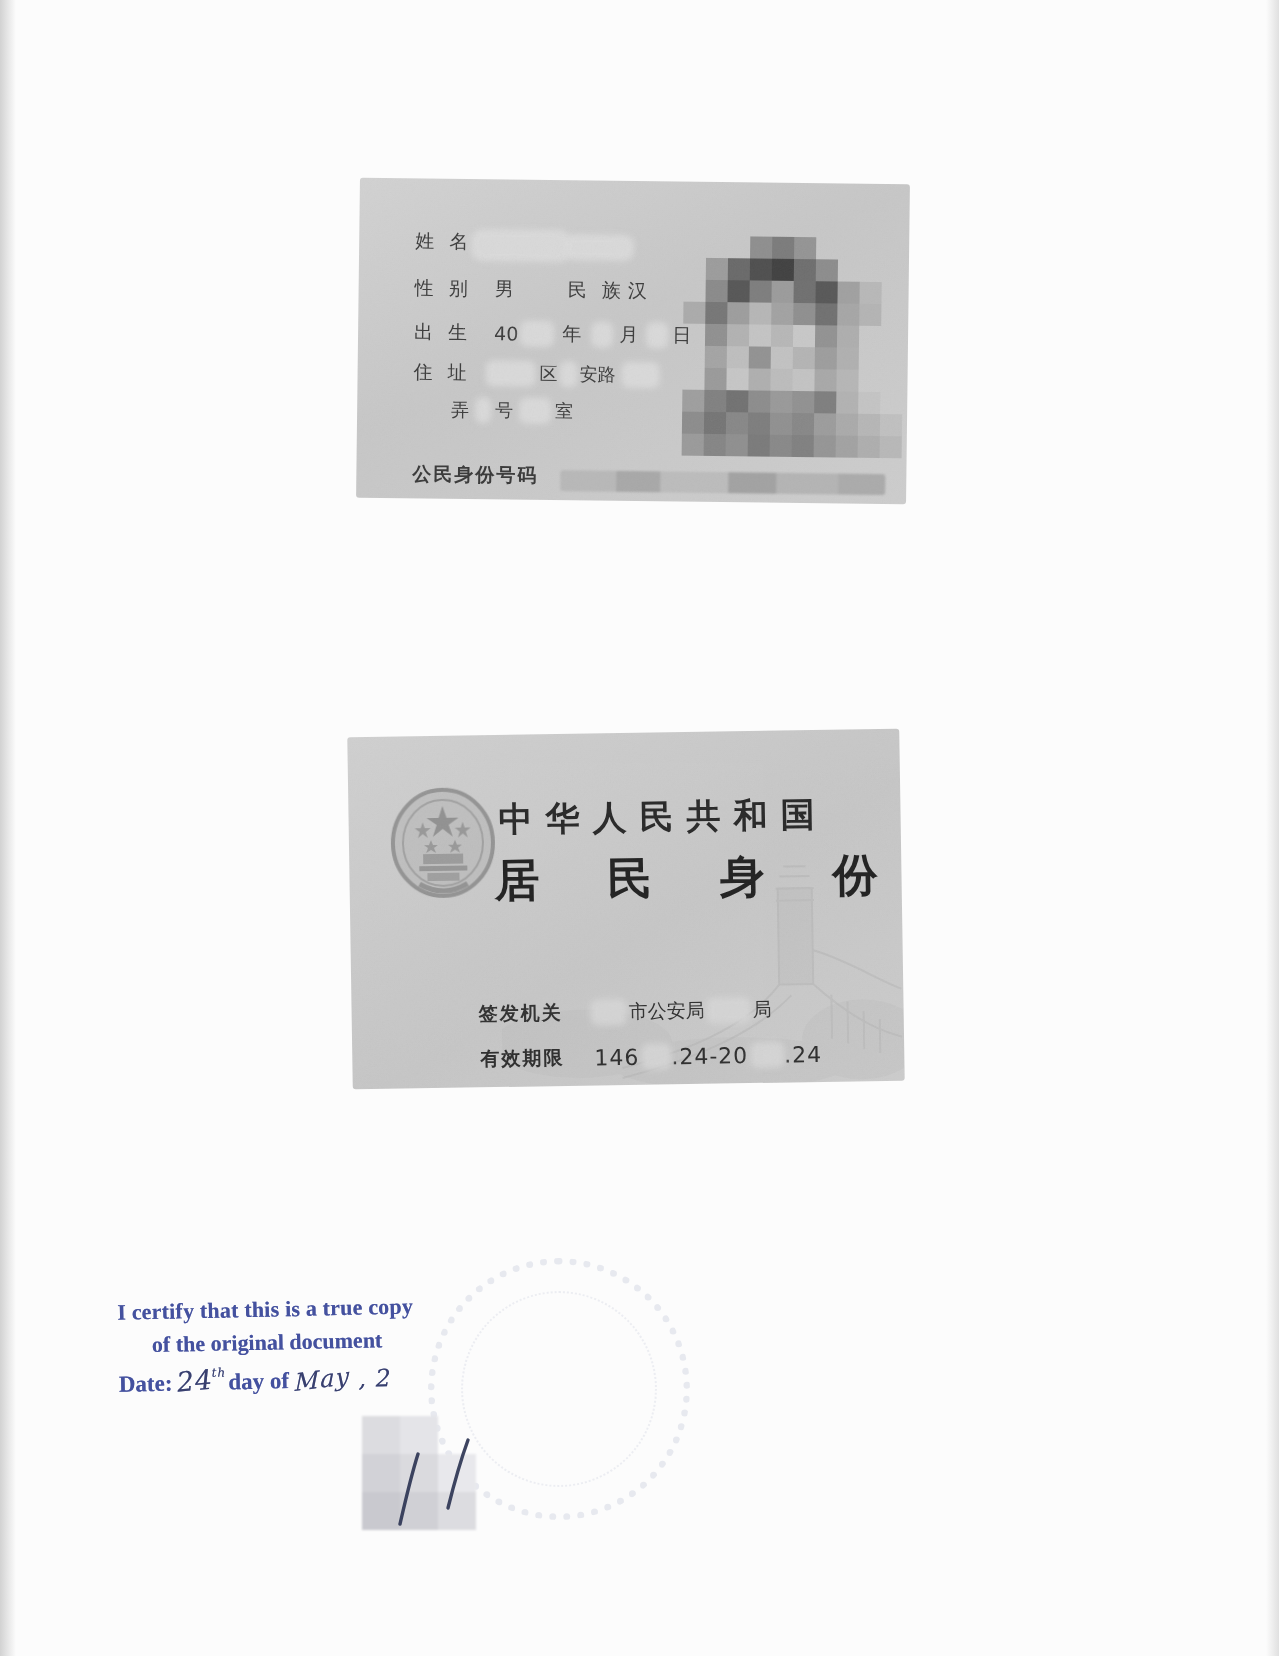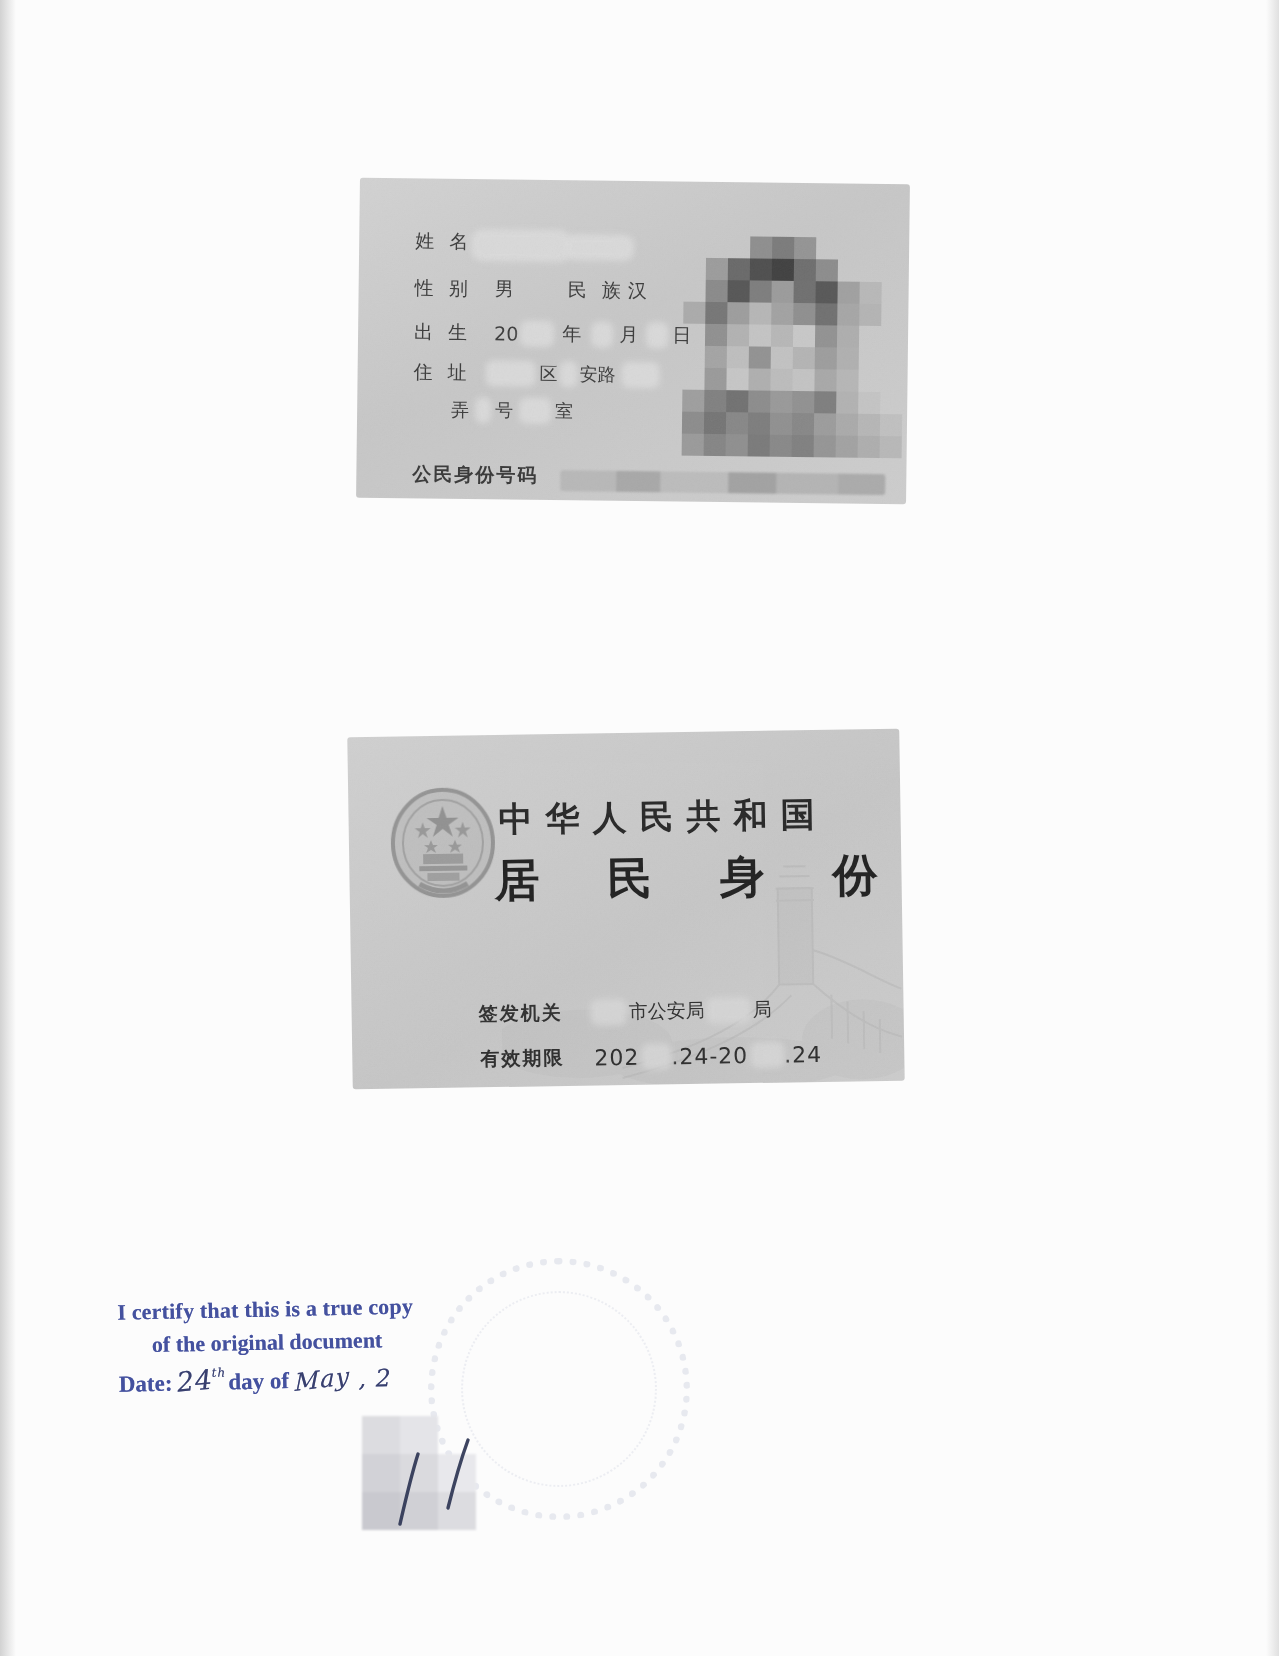--- a/index.html
+++ b/index.html
@@ -114,21 +114,21 @@
 
     <div class="row row-sex">
       <span class="lbl">性  别</span>
       <span style="margin-left:26px;">男</span>
       <span class="lbl" style="margin-left:54px;">民  族</span>
       <span style="margin-left:6px;">汉</span>
     </div>
 
     <div class="row row-birth">
       <span class="lbl">出  生</span>
-      <span style="margin-left:26px;">20</span>
+      <span style="margin-left:26px;">40</span>
       <div class="smudge" style="width:34px; margin-left:2px;"></div>
       <span style="margin-left:8px;">年</span>
       <div class="smudge" style="width:22px; margin-left:10px;"></div>
       <span style="margin-left:6px;">月</span>
       <div class="smudge" style="width:22px; margin-left:8px;"></div>
       <span style="margin-left:4px;">日</span>
     </div>
 
     <div class="row row-addr1">
       <span class="lbl" style="font-size:19px;">住  址</span>
@@ -305,21 +305,21 @@
     <div class="row issuer-row">
       <span class="lbl">签发机关</span>
       <div class="smudge back-smudge" style="width:36px; margin-left:28px;"></div>
       <span style="margin-left:2px;">市公安局</span>
       <div class="smudge back-smudge" style="width:44px; margin-left:2px;"></div>
       <span style="margin-left:2px;">局</span>
     </div>
 
     <div class="row validity-row">
       <span class="lbl">有效期限</span>
-      <span class="num" style="margin-left:30px;">202</span>
+      <span class="num" style="margin-left:30px;">146</span>
       <div class="smudge back-smudge" style="width:30px; margin-left:2px;"></div>
       <span class="num">.24-20</span>
       <div class="smudge back-smudge" style="width:34px; margin-left:2px;"></div>
       <span class="num">.24</span>
     </div>
 
     <svg class="noise" xmlns="http://www.w3.org/2000/svg">
       <filter id="nz2">
           <feTurbulence type="fractalNoise" baseFrequency="0.85" numOctaves="2" stitchTiles="stitch"></feTurbulence>
           <feColorMatrix type="saturate" values="0"></feColorMatrix>

